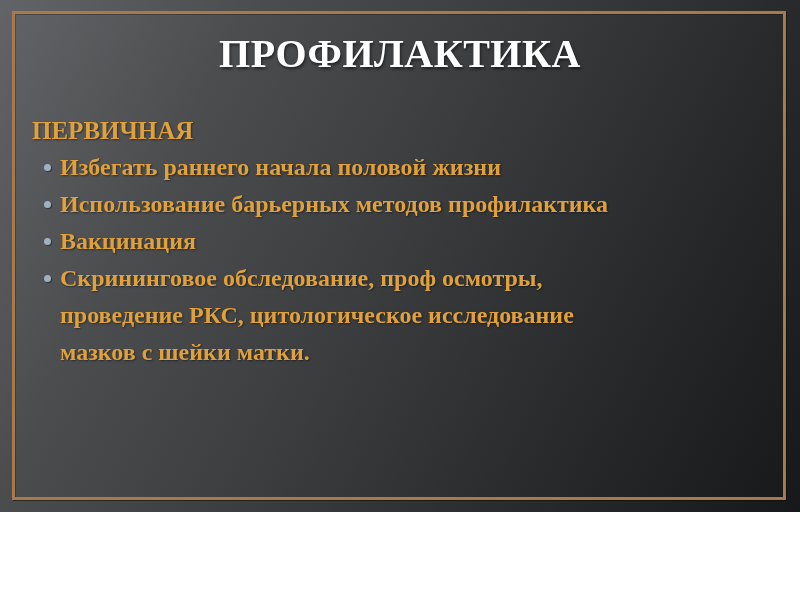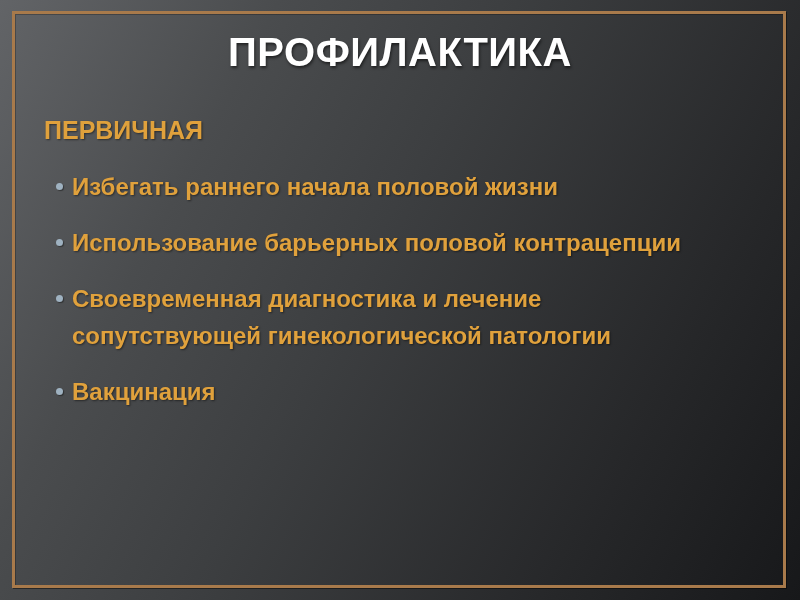--- a/index.html
+++ b/index.html
@@ -6,22 +6,23 @@
     margin: 0;
     padding: 0;
     width: 800px;
     height: 600px;
     overflow: hidden;
     font-family: "Liberation Sans", sans-serif;
   }
   .slide {
     position: relative;
     width: 800px;
-    height: 600px;
+    height: 512px;
     background: linear-gradient(118deg, #626467 0%, #4a4c4e 25%, #3d3f41 45%, #262729 78%, #17181a 100%);
+    font-family: Liberation Serif, serif;
   }
   .frame {
     position: absolute;
     left: 12px;
     top: 11px;
     right: 14px;
     bottom: 12px;
     border: 3px solid #a87a4b;
     box-shadow: 1px 1px 0 rgba(0,0,0,0.45), inset 1px 1px 0 rgba(0,0,0,0.25);
     pointer-events: none;
@@ -34,42 +35,41 @@
     text-align: center;
     color: #ffffff;
     font-size: 40px;
     font-weight: bold;
     letter-spacing: 0.5px;
     text-shadow: 1px 2px 3px rgba(0,0,0,0.55);
   }
   .content {
     position: absolute;
     top: 112px;
-    left: 44px;
+    left: 32px;
     width: 705px;
     color: #e0a13c;
     font-size: 24px;
     font-weight: bold;
     line-height: 37px;
     text-shadow: 1px 1px 2px rgba(0,0,0,0.45);
   }
   .section-heading {
     font-size: 25px;
     line-height: 37px;
     color: #e0a13c;
   }
   ul.bullet-list {
     list-style: none;
     margin: 0;
     padding: 0;
   }
   ul.bullet-list li {
     position: relative;
     padding-left: 28px;
-    margin-top: 19px;
   }
   ul.bullet-list li::before {
     content: "";
     position: absolute;
     left: 12px;
     top: 15px;
     width: 7px;
     height: 7px;
     border-radius: 50%;
     background: #9fb2c1;
@@ -79,20 +79,20 @@
 </head>
 <body>
 
 <div class="slide">
   <div class="frame"></div>
   <div class="title">ПРОФИЛАКТИКА</div>
   <div class="content">
       <div class="section-heading">ПЕРВИЧНАЯ</div>
       <ul class="bullet-list">
         <li>Избегать раннего начала половой жизни</li>
-        <li>Использование барьерных половой контрацепции</li>
-        <li>Своевременная диагностика и лечение<br>сопутствующей гинекологической патологии</li>
+        <li>Использование барьерных методов профилактика</li>
         <li>Вакцинация</li>
       </ul>
       <ul class="bullet-list">
+        <li>Скрининговое обследование, проф осмотры,<br>проведение РКС, цитологическое исследование<br>мазков с шейки матки.</li>
       </ul>
     </div>
 </div>
 
 </body></html>

